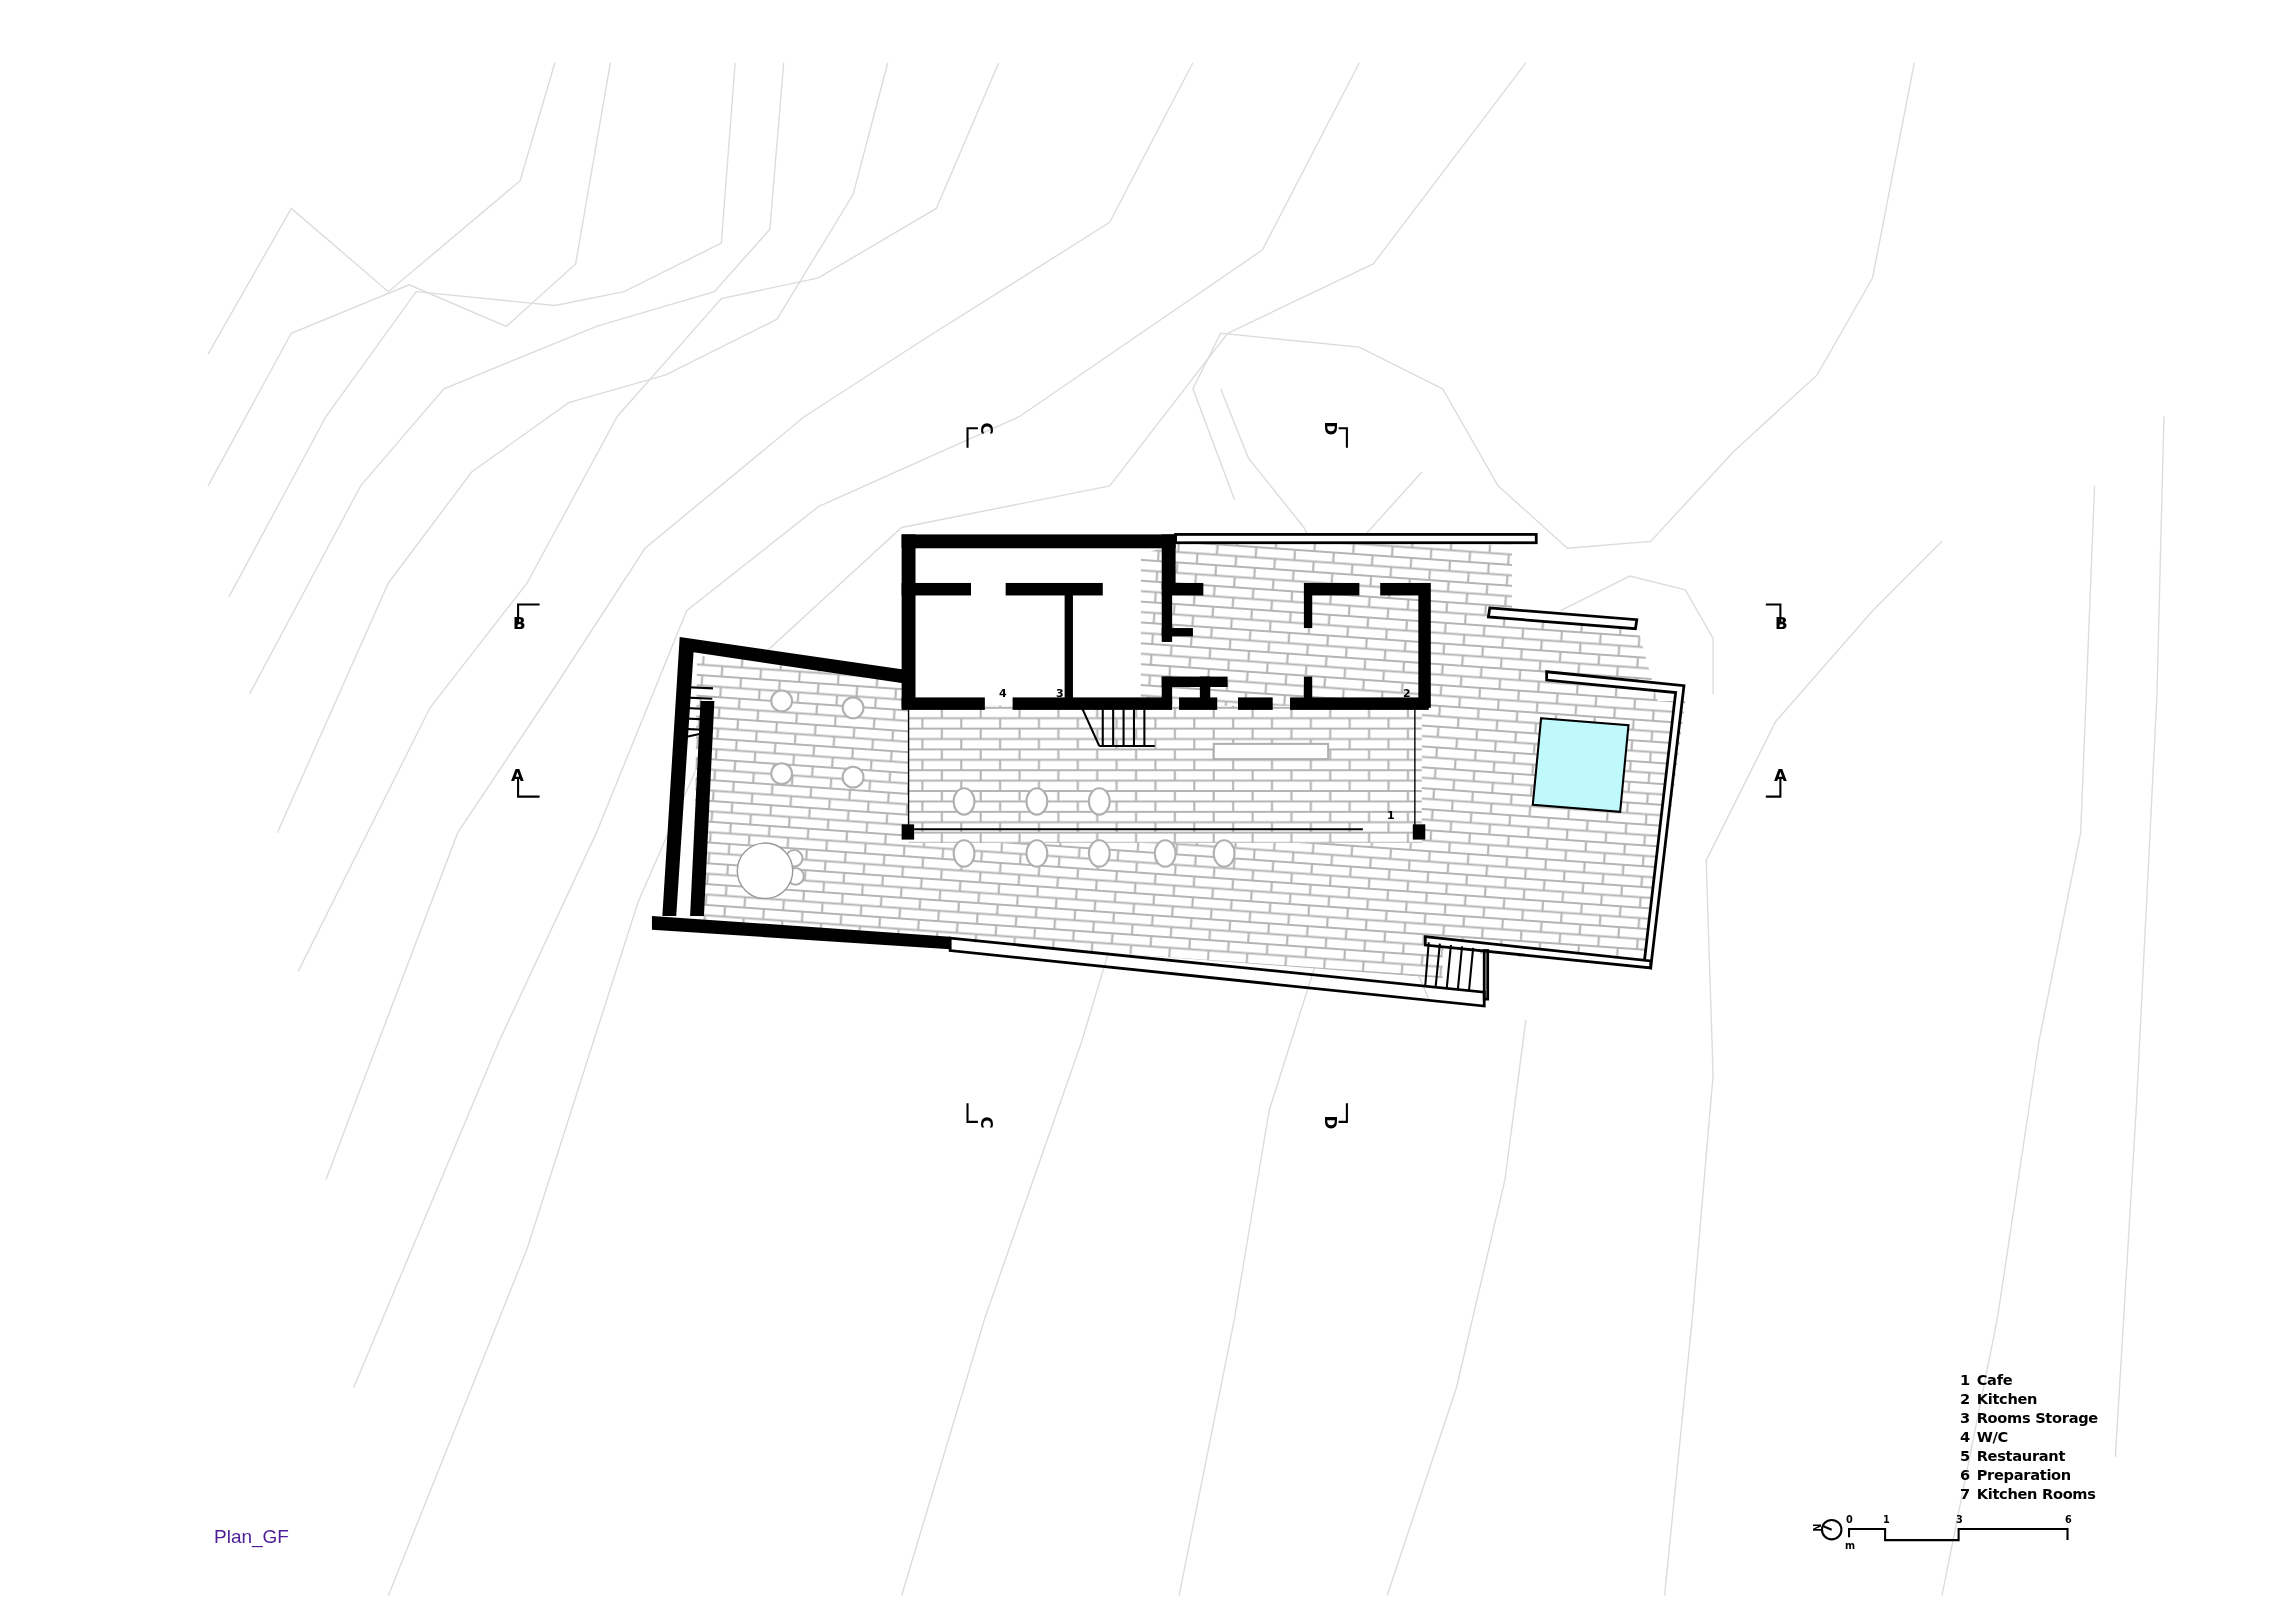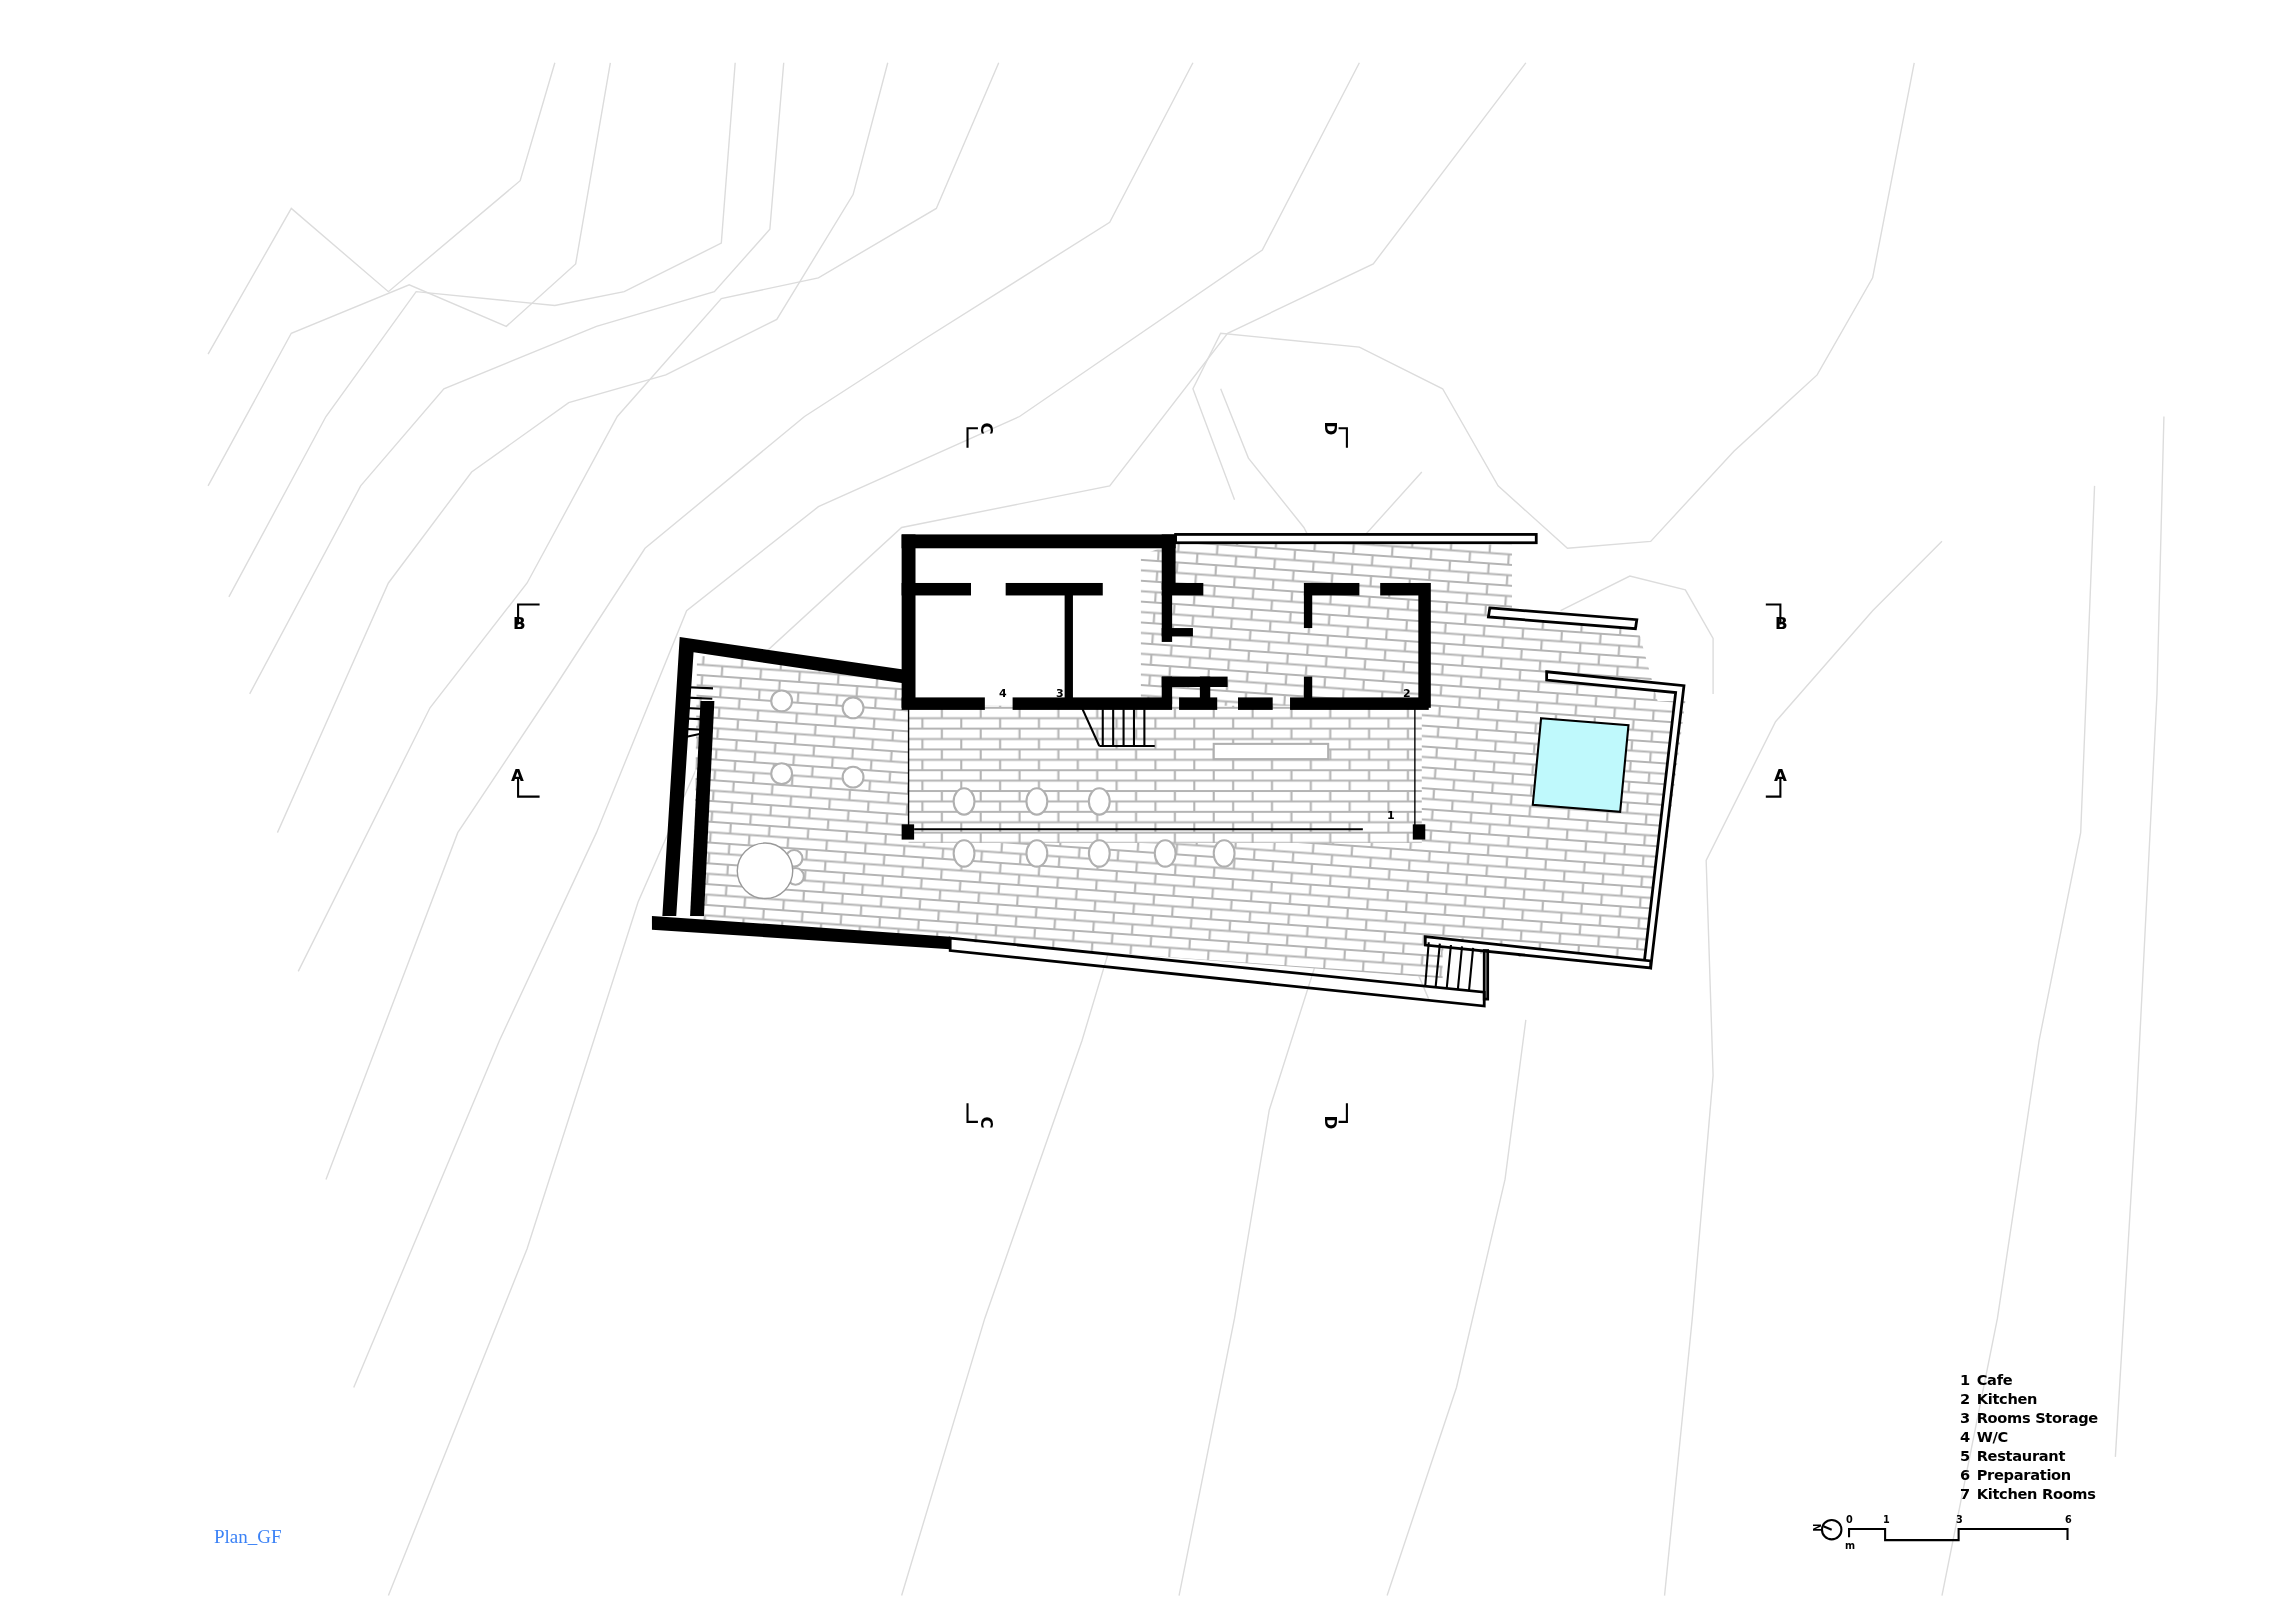--- a/index.html
+++ b/index.html
@@ -1,18 +1,18 @@
 <!DOCTYPE html>
 <html style="font-size:11px"><head>
   <meta charset="utf-8">
   <style>
     html, body { margin: 0; padding: 0; background: #ffffff; }
     body { width: 2295px; height: 1623px; position: relative; overflow: hidden; font-family: "Liberation Sans", sans-serif; }
     #plan { position: absolute; left: 0; top: 0; width: 2295px; height: 1623px; }
-    .title { position: absolute; left: 214px; top: 1526px; font-size: 19px; color: #3b82f6; font-family: Liberation Serif, serif; }
+    .title { position: absolute; left: 214px; top: 1526px; font-size: 19px; color: #4c1d95; font-family: Liberation Sans, sans-serif; }
     .legend { position: absolute; left: 1960px; top: 1370px; font-size: 14.6px; line-height: 19px; font-weight: bold; color: #000; font-family: "DejaVu Sans", sans-serif; letter-spacing: -0.3px; }
     .legend-row { display: flex; gap: 7px; }
     .legend-num { width: 9.7px; text-align: left; }
     .sec-label { position: absolute; font-size: 16.6px; font-weight: bold; color: #000; font-family: "DejaVu Sans", sans-serif; }
     .sec-rot { transform: rotate(90deg); transform-origin: center; }
     .room-num { position: absolute; font-size: 11px; font-weight: bold; color: #000; font-family: "DejaVu Sans", sans-serif; }
     .scale-lbl { position: absolute; font-size: 9.7px; font-weight: bold; color:#000; font-family: "DejaVu Sans", sans-serif; }
   </style>
 </head>
 <body>

